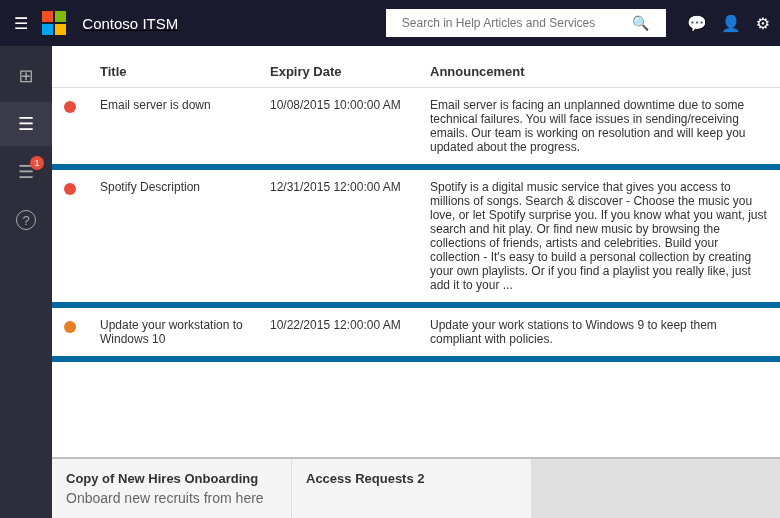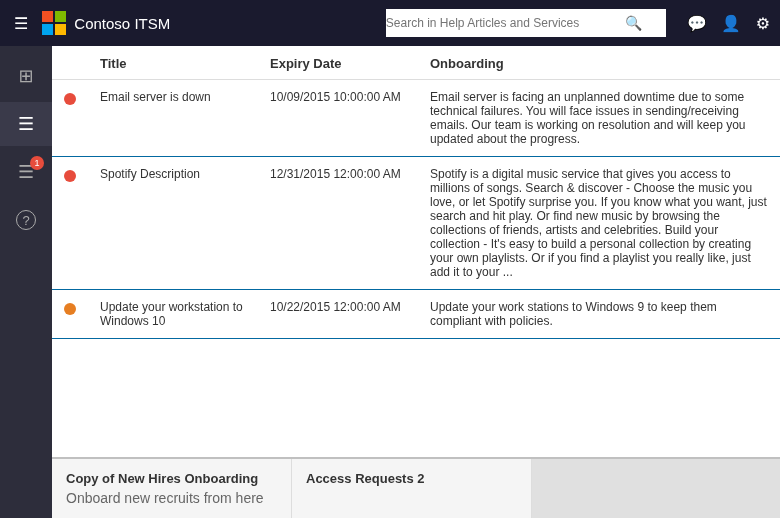--- a/index.html
+++ b/index.html
@@ -16,21 +16,22 @@
     }
     .header-hamburger {
       color: #fff;
       font-size: 16px;
       cursor: pointer;
       padding: 4px;
     }
     .header-logo {
       display: flex;
       align-items: center;
-      gap: 8px;
+      gap: 16px;
+      text-decoration: underline;
     }
     .ms-logo {
       width: 24px;
       height: 24px;
       display: grid;
       grid-template-columns: 1fr 1fr;
       gap: 2px;
     }
     .ms-logo div:nth-child(1) { background: #f25022; }
     .ms-logo div:nth-child(2) { background: #7fba00; }
@@ -42,21 +43,21 @@
       font-weight: 400;
     }
     .header-search {
       margin-left: auto;
       display: flex;
       align-items: center;
       background: #fff;
       border: none;
       height: 28px;
       width: 280px;
-      padding: 0 0;
+      padding: 0 16px;
     }
     .header-search input {
       border: none;
       outline: none;
       font-size: 12px;
       color: #555;
       width: 240px;
       background: transparent;
     }
     .header-search-icon {
@@ -134,27 +135,27 @@
 
     .table {
       width: 100%;
       border-collapse: collapse;
     }
     .table thead tr {
       border-bottom: 1px solid #ddd;
     }
     .table thead th {
       text-align: left;
-      padding: 10px 12px 8px;
+      padding: 18px 12px 8px;
       font-weight: 600;
       font-size: 13px;
       color: #333;
     }
     .table tbody tr {
-      border-bottom: 1px solid #0369a1;
+      border-bottom: 6px solid #0369a1;
       vertical-align: top;
     }
     .table tbody td {
       padding: 10px 12px;
       font-size: 12px;
       color: #333;
     }
     .status-dot {
       width: 12px;
       height: 12px;
@@ -243,30 +244,30 @@
 
   <div class="main">
 
     <div class="table-area">
       <table class="table">
         <thead>
           <tr>
             <th class="dot-cell"></th>
             <th class="title-col">Title</th>
             <th class="date-col">Expiry Date</th>
-            <th class="desc-col">Onboarding</th>
+            <th class="desc-col">Announcement</th>
           </tr>
         </thead>
         <tbody id="table-body">
         <tr>
     <td class="dot-cell">
       <span class="status-dot dot-red"></span>
     </td>
     <td class="title-col">Email server is down</td>
-    <td class="date-col">10/09/2015 10:00:00 AM</td>
+    <td class="date-col">10/08/2015 10:00:00 AM</td>
     <td class="desc-col">Email server is facing an unplanned downtime due to some technical failures. You will face issues in sending/receiving emails. Our team is working on resolution and will keep you updated about the progress.</td>
   </tr>
             <tr>
     <td class="dot-cell">
       <span class="status-dot dot-red"></span>
     </td>
     <td class="title-col">Spotify Description</td>
     <td class="date-col">12/31/2015 12:00:00 AM</td>
     <td class="desc-col">Spotify is a digital music service that gives you access to millions of songs. Search &amp; discover - Choose the music you love, or let Spotify surprise you. If you know what you want, just search and hit play. Or find new music by browsing the collections of friends, artists and celebrities. Build your collection - It's easy to build a personal collection by creating your own playlists. Or if you find a playlist you really like, just add it to your ...</td>
   </tr>

